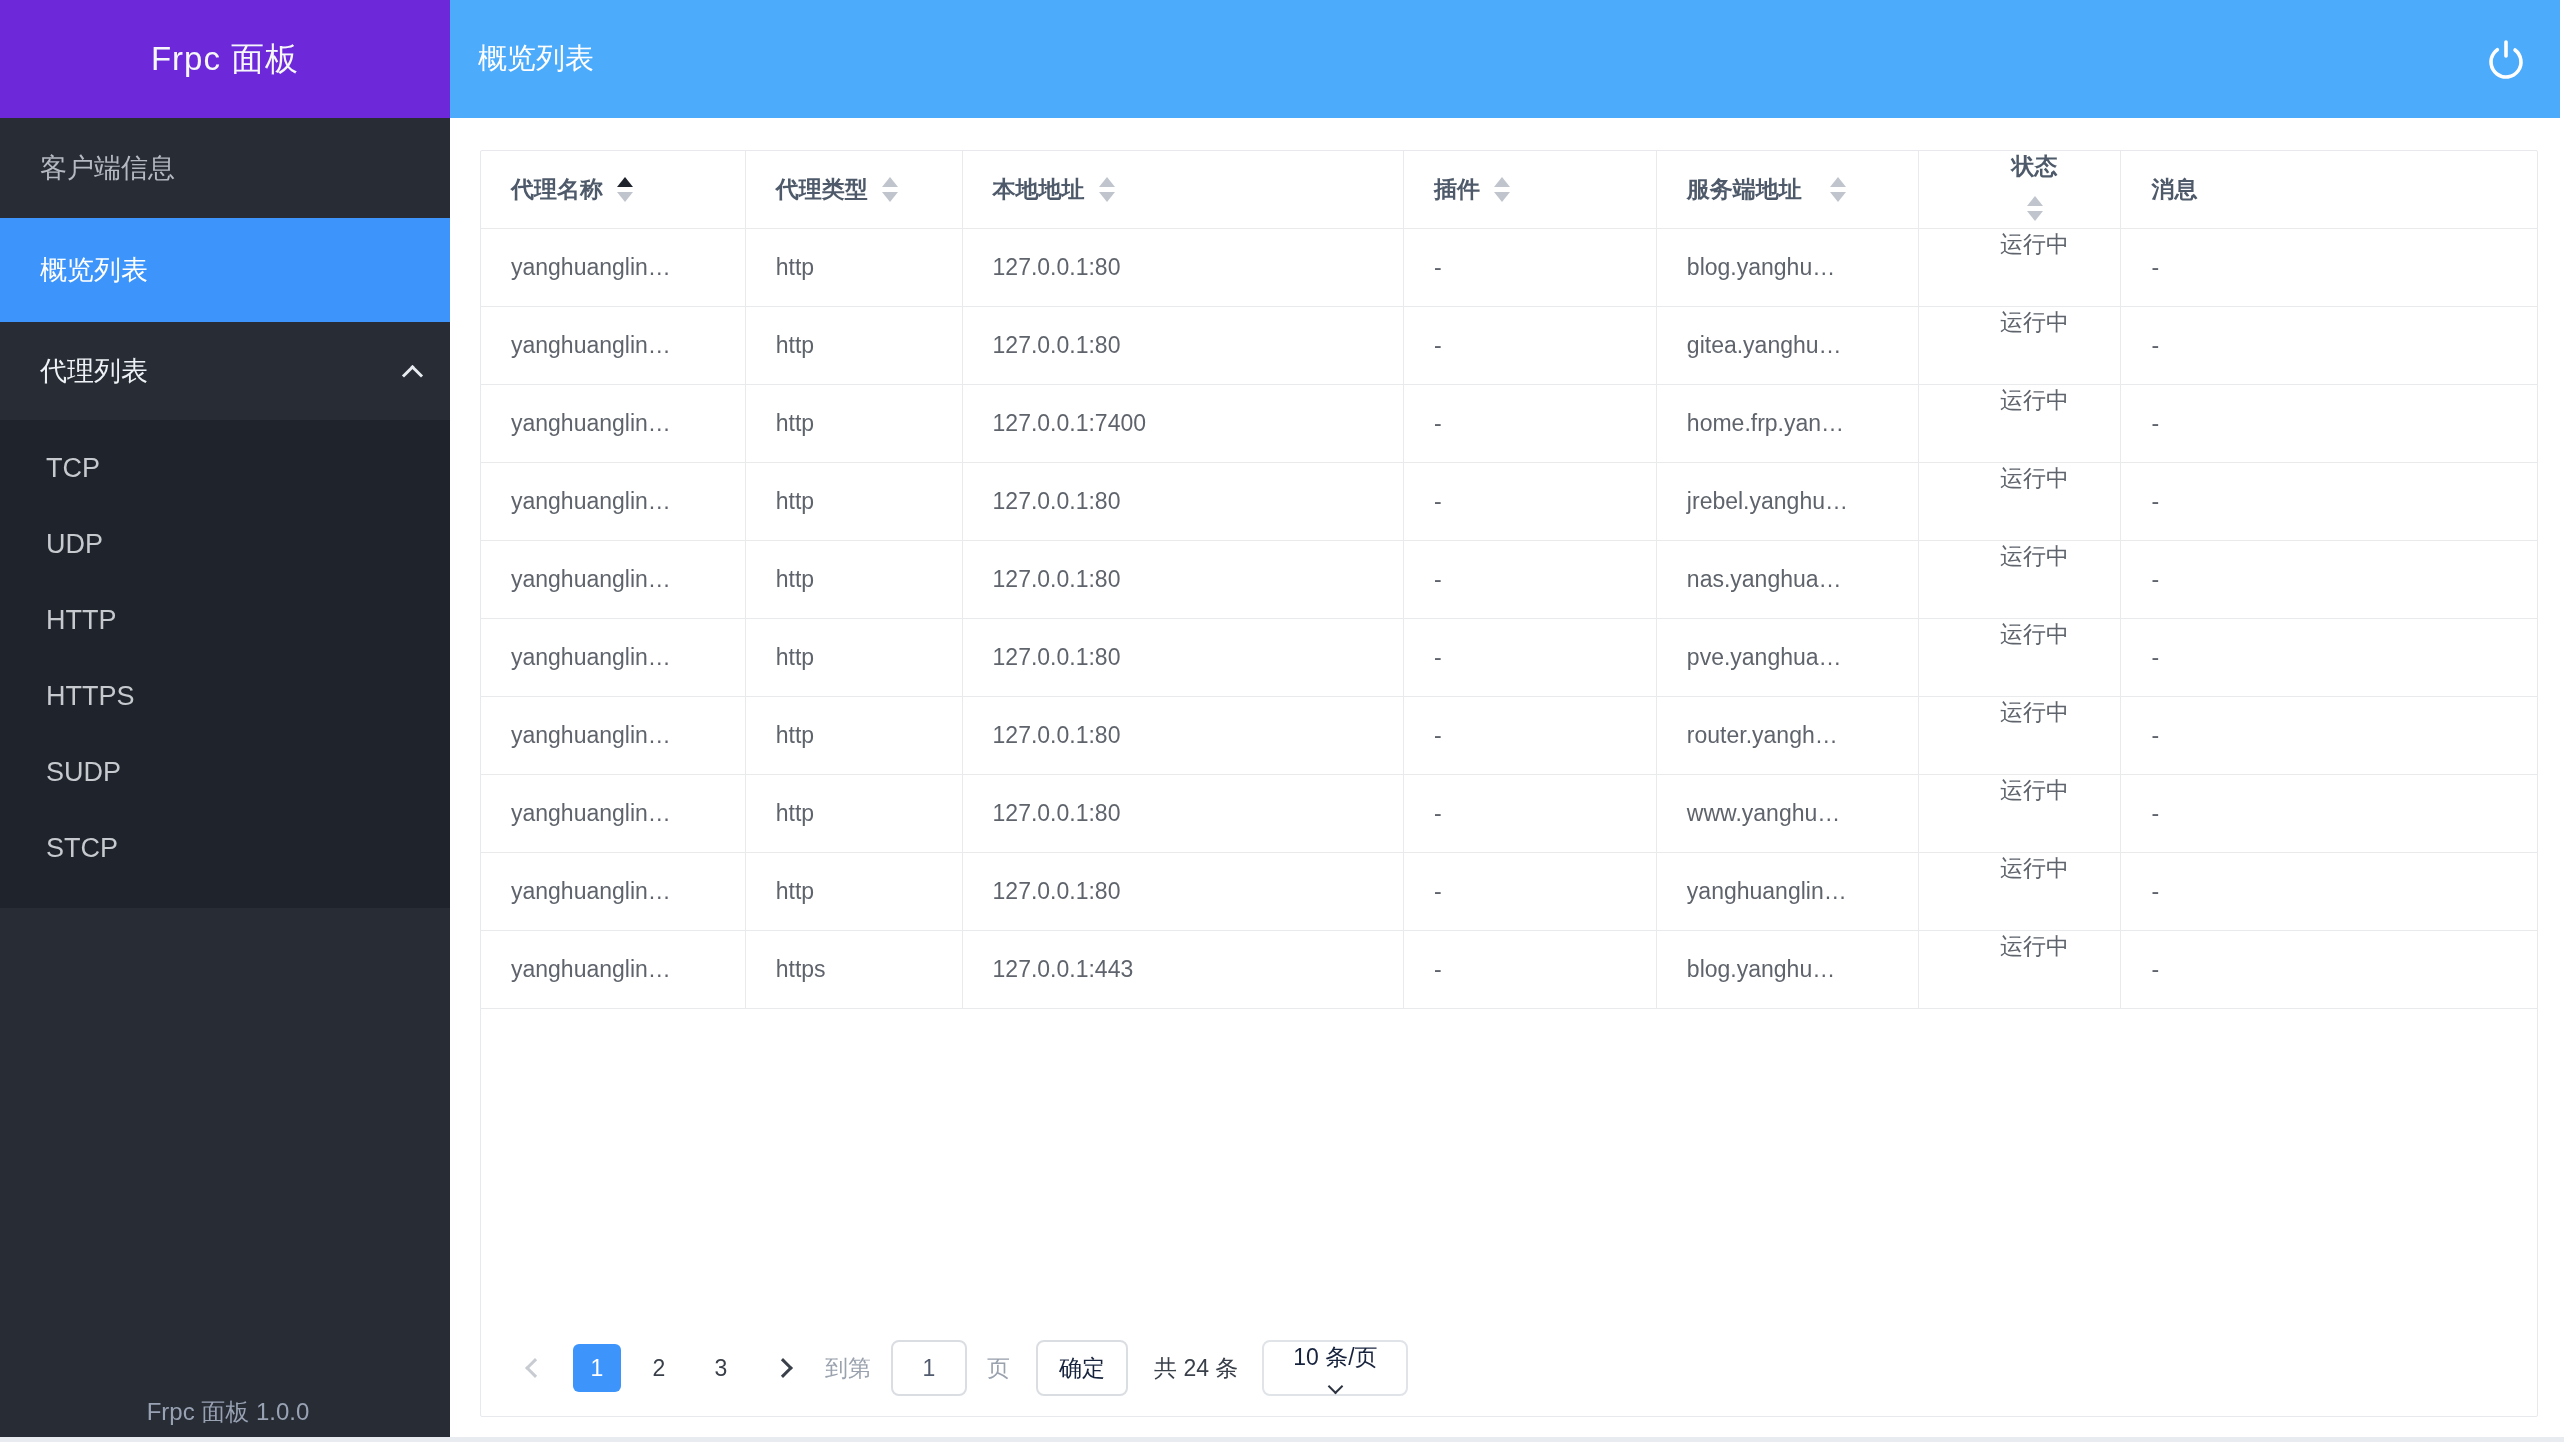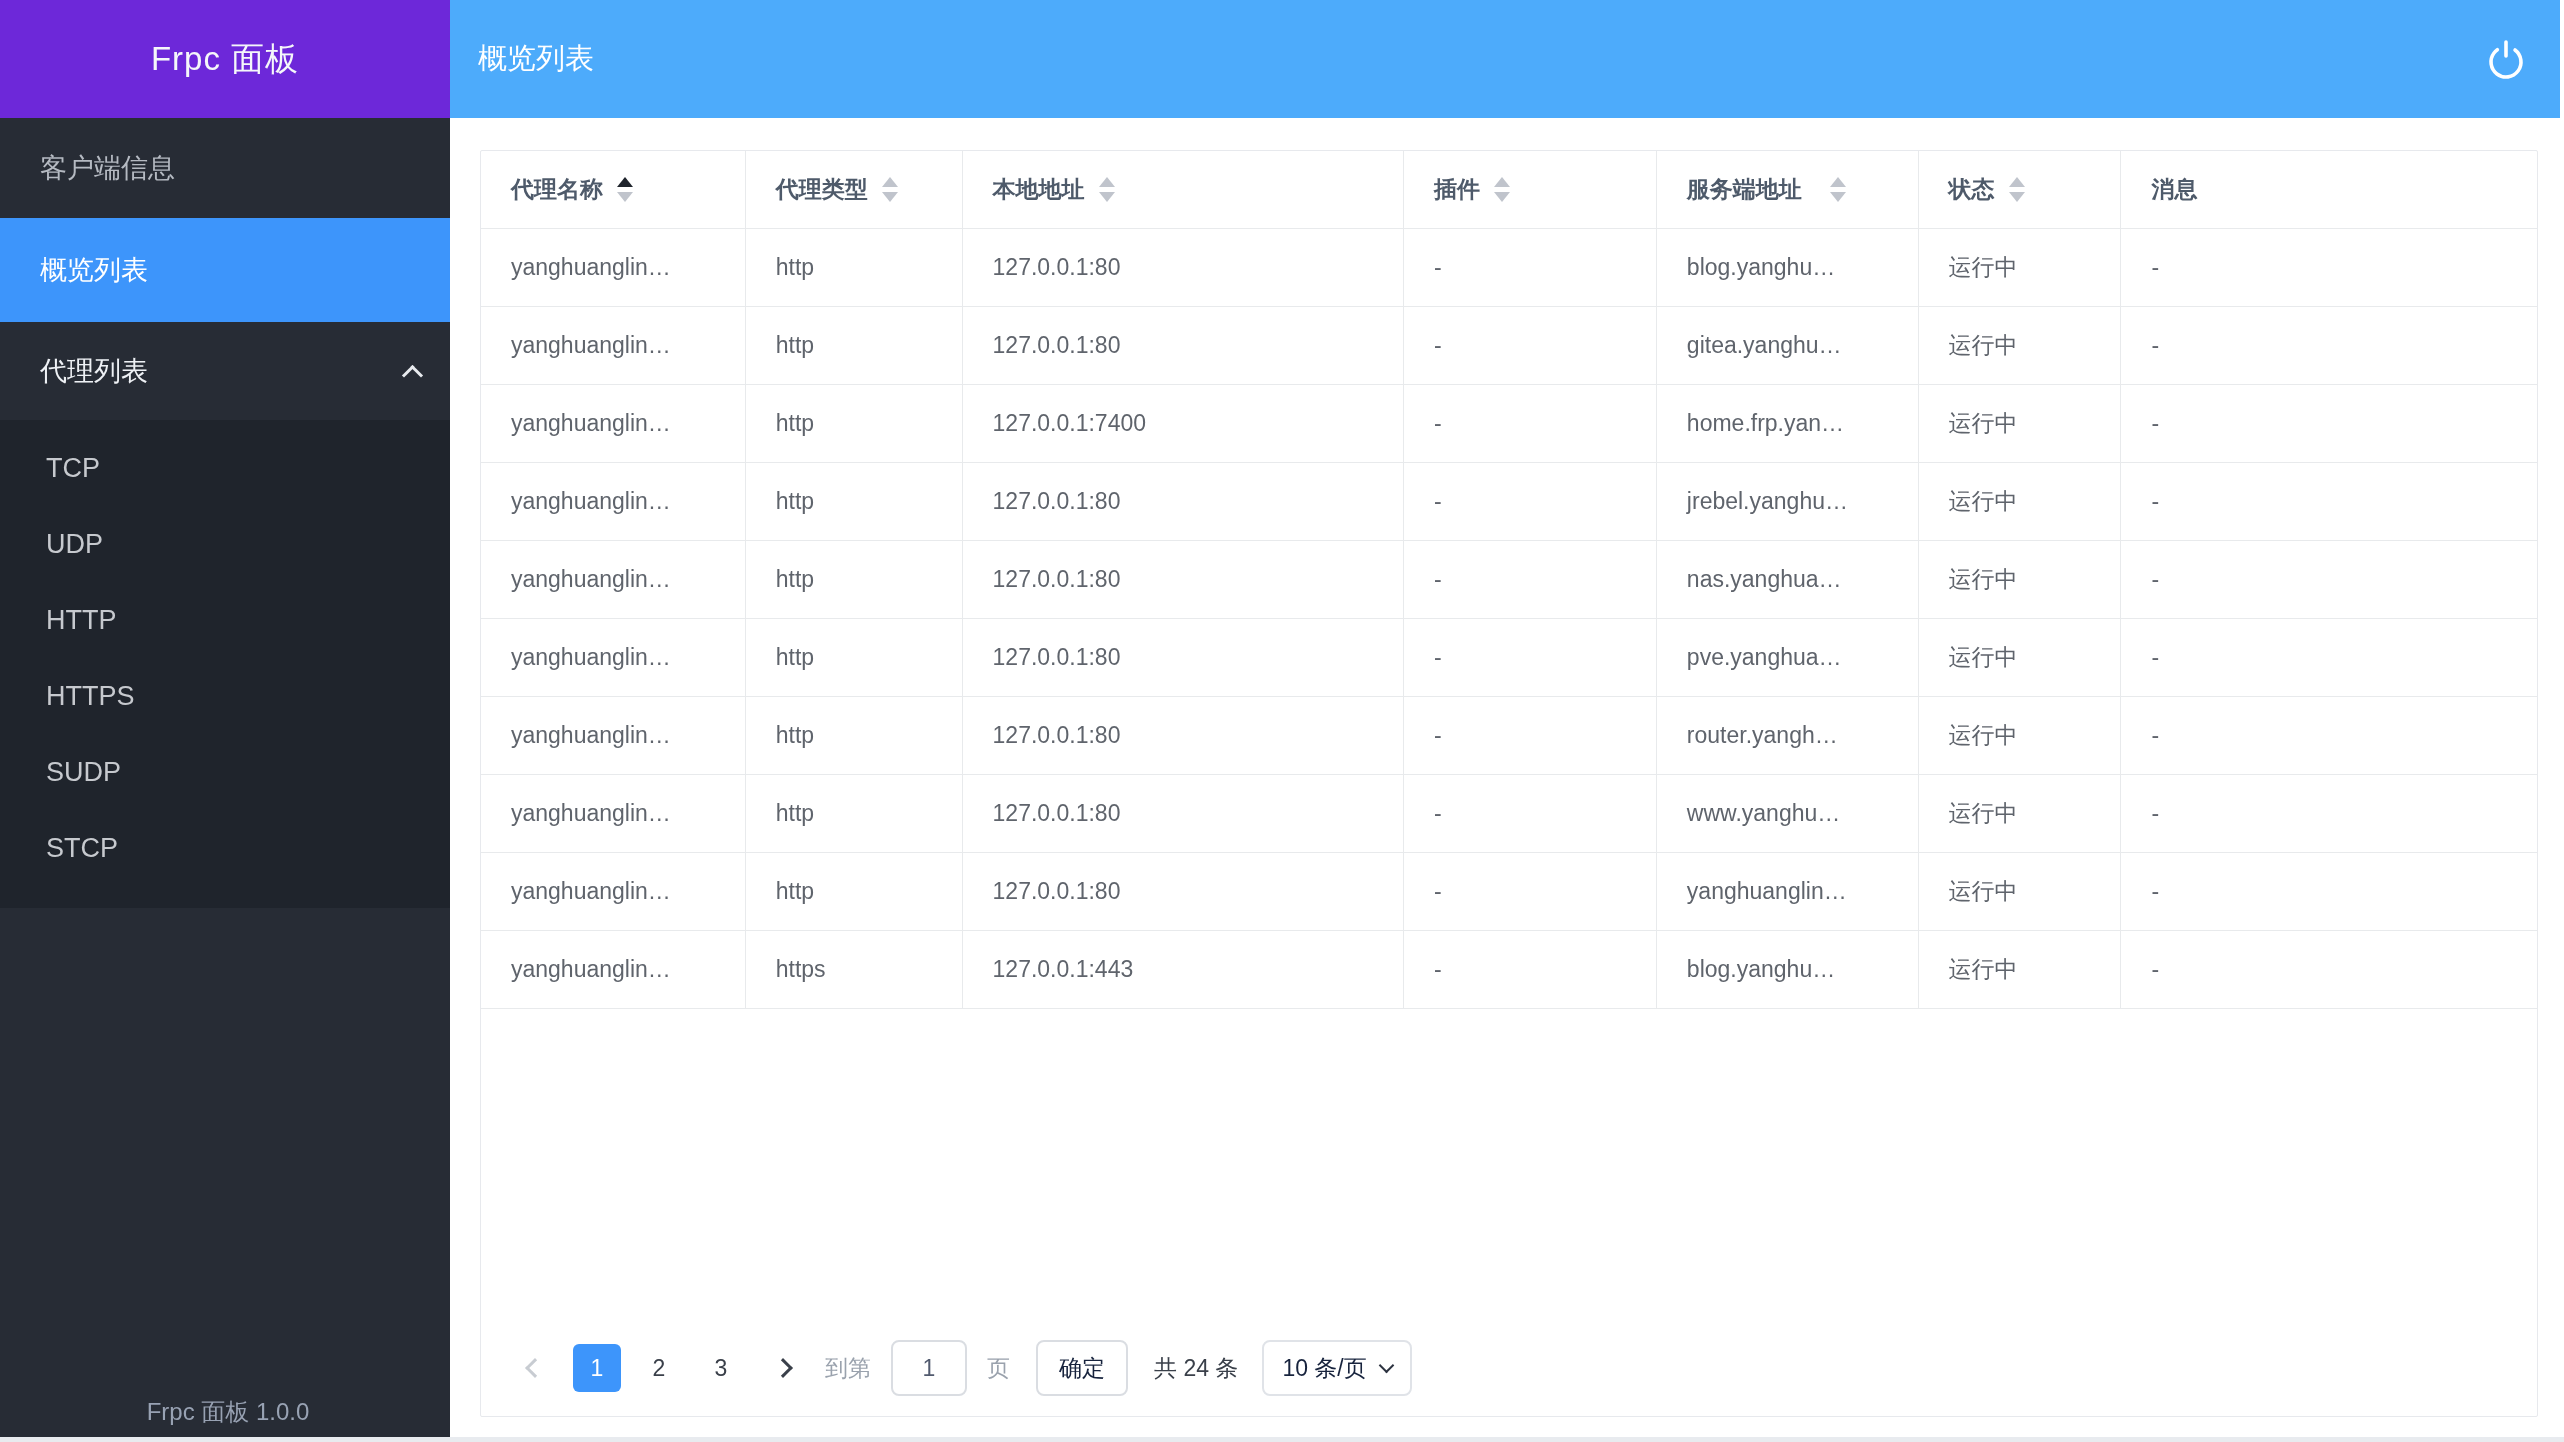--- a/index.html
+++ b/index.html
@@ -35,21 +35,21 @@
   
   .card { position:absolute; left:30px; top:150px; width:2058px; height:1267px;
     border:1px solid #e7e9ed; border-radius:2px; background:#fff; }
   .thead { display:flex; height:78px; border-bottom:1px solid #e8eaec; }
   .th { display:flex; align-items:center; padding-left:30px; gap:14px;
     font-size:23px; font-weight:700; color:#4e5a6a; border-right:1px solid #e8eaec; cursor:pointer; }
   .tr { display:flex; height:78px; border-bottom:1px solid #e8eaec; }
   .td { display:flex; align-items:center; padding-left:30px; font-size:23px; color:#5f646c;
     border-right:1px solid #e8eaec; white-space:nowrap; overflow:hidden; }
   .c0{width:265px;} .c1{width:217px;} .c2{width:442px;} .c3{width:253px;}
-  .c4{width:262px;gap:28px;} .c5{width:203px;} .c6{width:416px; border-right:none;}
+  .c4{width:262px;gap:28px;} .c5{width:203px;flex-direction:column;} .c6{width:416px; border-right:none;}
   .carets { display:flex; flex-direction:column; gap:5px; }
   .car-up { width:0; height:0; border-left:8px solid transparent; border-right:8px solid transparent;
     border-bottom:10px solid #c0c4cc; }
   .car-down { width:0; height:0; border-left:8px solid transparent; border-right:8px solid transparent;
     border-top:10px solid #c0c4cc; }
   .car-up.on { border-bottom-color:#1f242c; }
 
   
   .pagination { position:absolute; left:30px; bottom:18px; height:60px;
     display:flex; align-items:center; font-size:23px; color:#3a404a; }
@@ -64,21 +64,21 @@
   .pg-label { color:#9aa2ad; margin:0 4px;text-align:center; }
   .goto-input { width:76px; height:56px; margin:0 16px; border:2px solid #dadde2; border-radius:8px;
     text-align:center; font-size:23px; color:#515a6e; outline:none;
     font-family:"Liberation Sans","DejaVu Sans",sans-serif; }
   .confirm-btn { width:92px; height:56px; margin-left:22px; border:2px solid #dadde2; border-radius:8px;
     background:#fff; font-size:23px; color:#17233d; cursor:pointer;
     font-family:"Liberation Sans","DejaVu Sans",sans-serif; }
   .total { margin-left:26px; color:#3a404a; }
   .size-select { margin-left:24px; height:56px; min-width:146px; padding:0 18px;
     border:2px solid #e0e3e8; border-radius:8px; display:flex; align-items:center; gap:14px;
-    color:#17233d; cursor:pointer; background:#fff; }
+    color:#17233d; cursor:pointer; background:#fff;flex-direction:column; }
   .chev.down { transform:rotate(-45deg); width:11px; height:11px; margin-top:-6px;
     border-width:2.5px; color:#2c3340; }
 
   .bottom-strip { position:absolute; left:0; bottom:0; width:100%; height:5px;
     background:#e8ebef; z-index:5; }
 </style>
 </head>
 <body>
 
 <aside class="sidebar">

